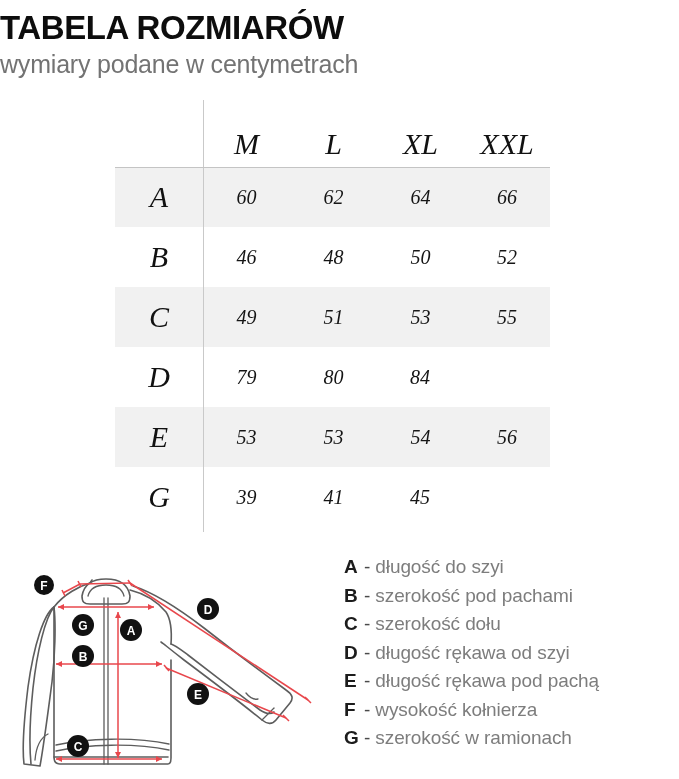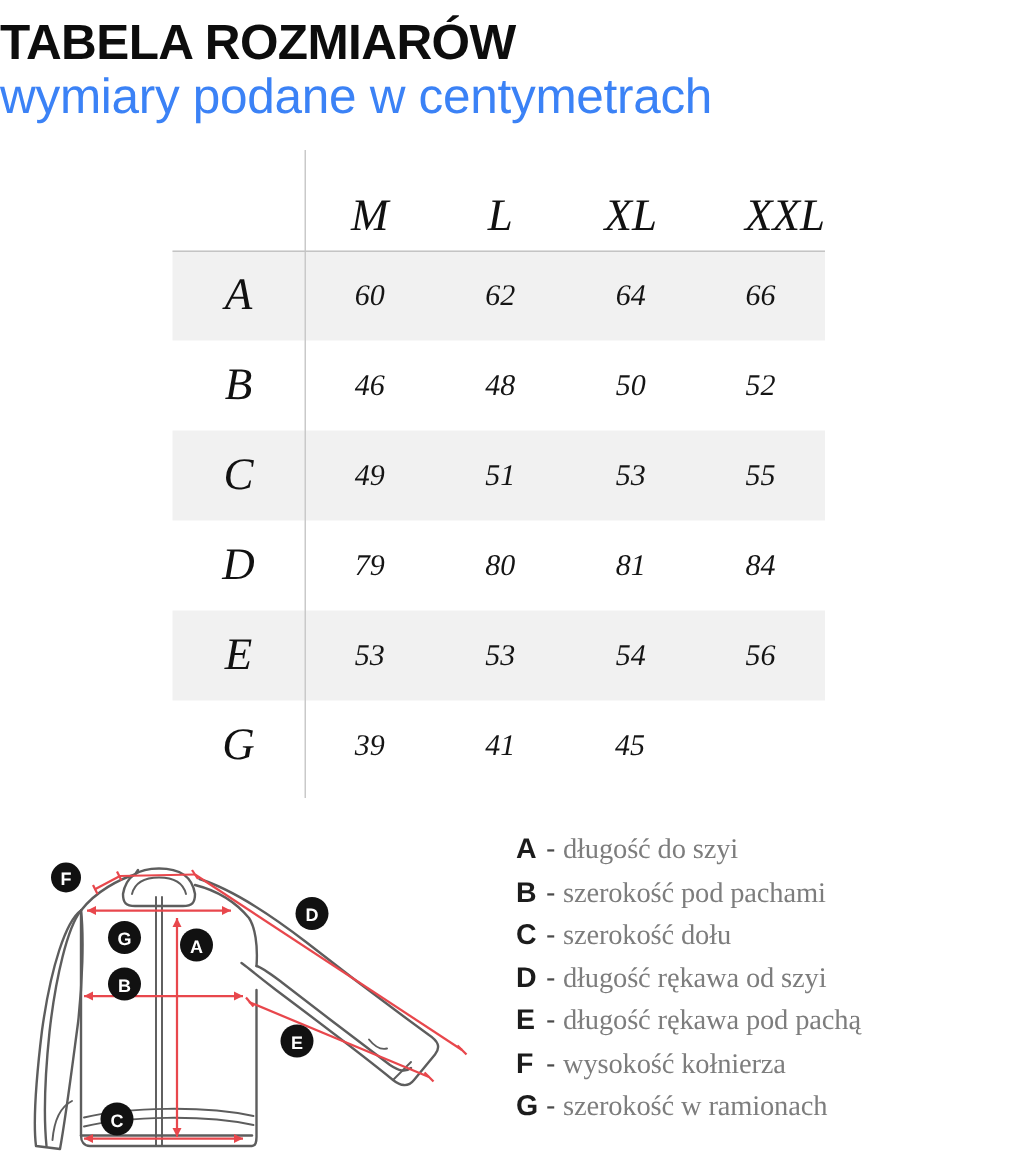--- a/index.html
+++ b/index.html
@@ -29,22 +29,22 @@
     font-weight: bold;
     font-size: 33px;
     letter-spacing: -0.4px;
     color: #0d0d0d;
     line-height: 40px;
     white-space: nowrap;
   }
   .sub-title {
     font-family: "Liberation Sans", sans-serif;
     font-weight: 300;
-    font-size: 33px;
-    color: #3b82f6;
+    font-size: 25px;
+    color: #737373;
     line-height: 30px;
     letter-spacing: -0.2px;
     white-space: nowrap;
     margin-top: 1px;
   }
 
   
   .size-table {
     position: absolute;
     top: 98px;
@@ -87,21 +87,21 @@
     text-align: center;
   }
   .cell-head {
     width: 87px;
     font-size: 30px;
     color: #111111;
   }
   .cell-head.c0 { width: 87px; }
   .cell-head.c1 { width: 87px; }
   .cell-head.c2 { width: 87px; }
-  .cell-head.c3 { width: 86px; text-align: right; }
+  .cell-head.c3 { width: 86px; }
   .cell-val {
     width: 87px;
     font-size: 20px;
     color: #151515;
   }
   .cell-val.c3 { width: 86px; }
 
   
   .v-divider {
     position: absolute;
@@ -152,21 +152,21 @@
     color: #1c1c1c;
     min-width: 15px;
   }
   .legend-dash {
     font-family: "Liberation Sans", sans-serif;
     font-size: 19px;
     color: #4a4a4a;
     margin: 0 5px 0 5px;
   }
   .legend-text {
-    font-family: Liberation Serif, serif;
+    font-family: Liberation Sans, sans-serif;
     font-size: 19px;
     font-weight: 400;
     color: #7d7d7d;
     letter-spacing: -0.1px;
   }
 </style>
 </head>
 <body>
 
 <div class="title-block">
@@ -209,21 +209,20 @@
       <div class="cell cell-val c0">49</div>
       <div class="cell cell-val c1">51</div>
       <div class="cell cell-val c2">53</div>
       <div class="cell cell-val c3">55</div>
     </div>
 
     <div class="row">
       <div class="cell-label">D</div>
       <div class="cell cell-val c0">79</div>
       <div class="cell cell-val c1">80</div>
-      <div class="cell cell-val c2">81</div>
       <div class="cell cell-val c3">84</div>
     </div>
 
     <div class="row shaded">
       <div class="cell-label">E</div>
       <div class="cell cell-val c0">53</div>
       <div class="cell cell-val c1">53</div>
       <div class="cell cell-val c2">54</div>
       <div class="cell cell-val c3">56</div>
     </div>

